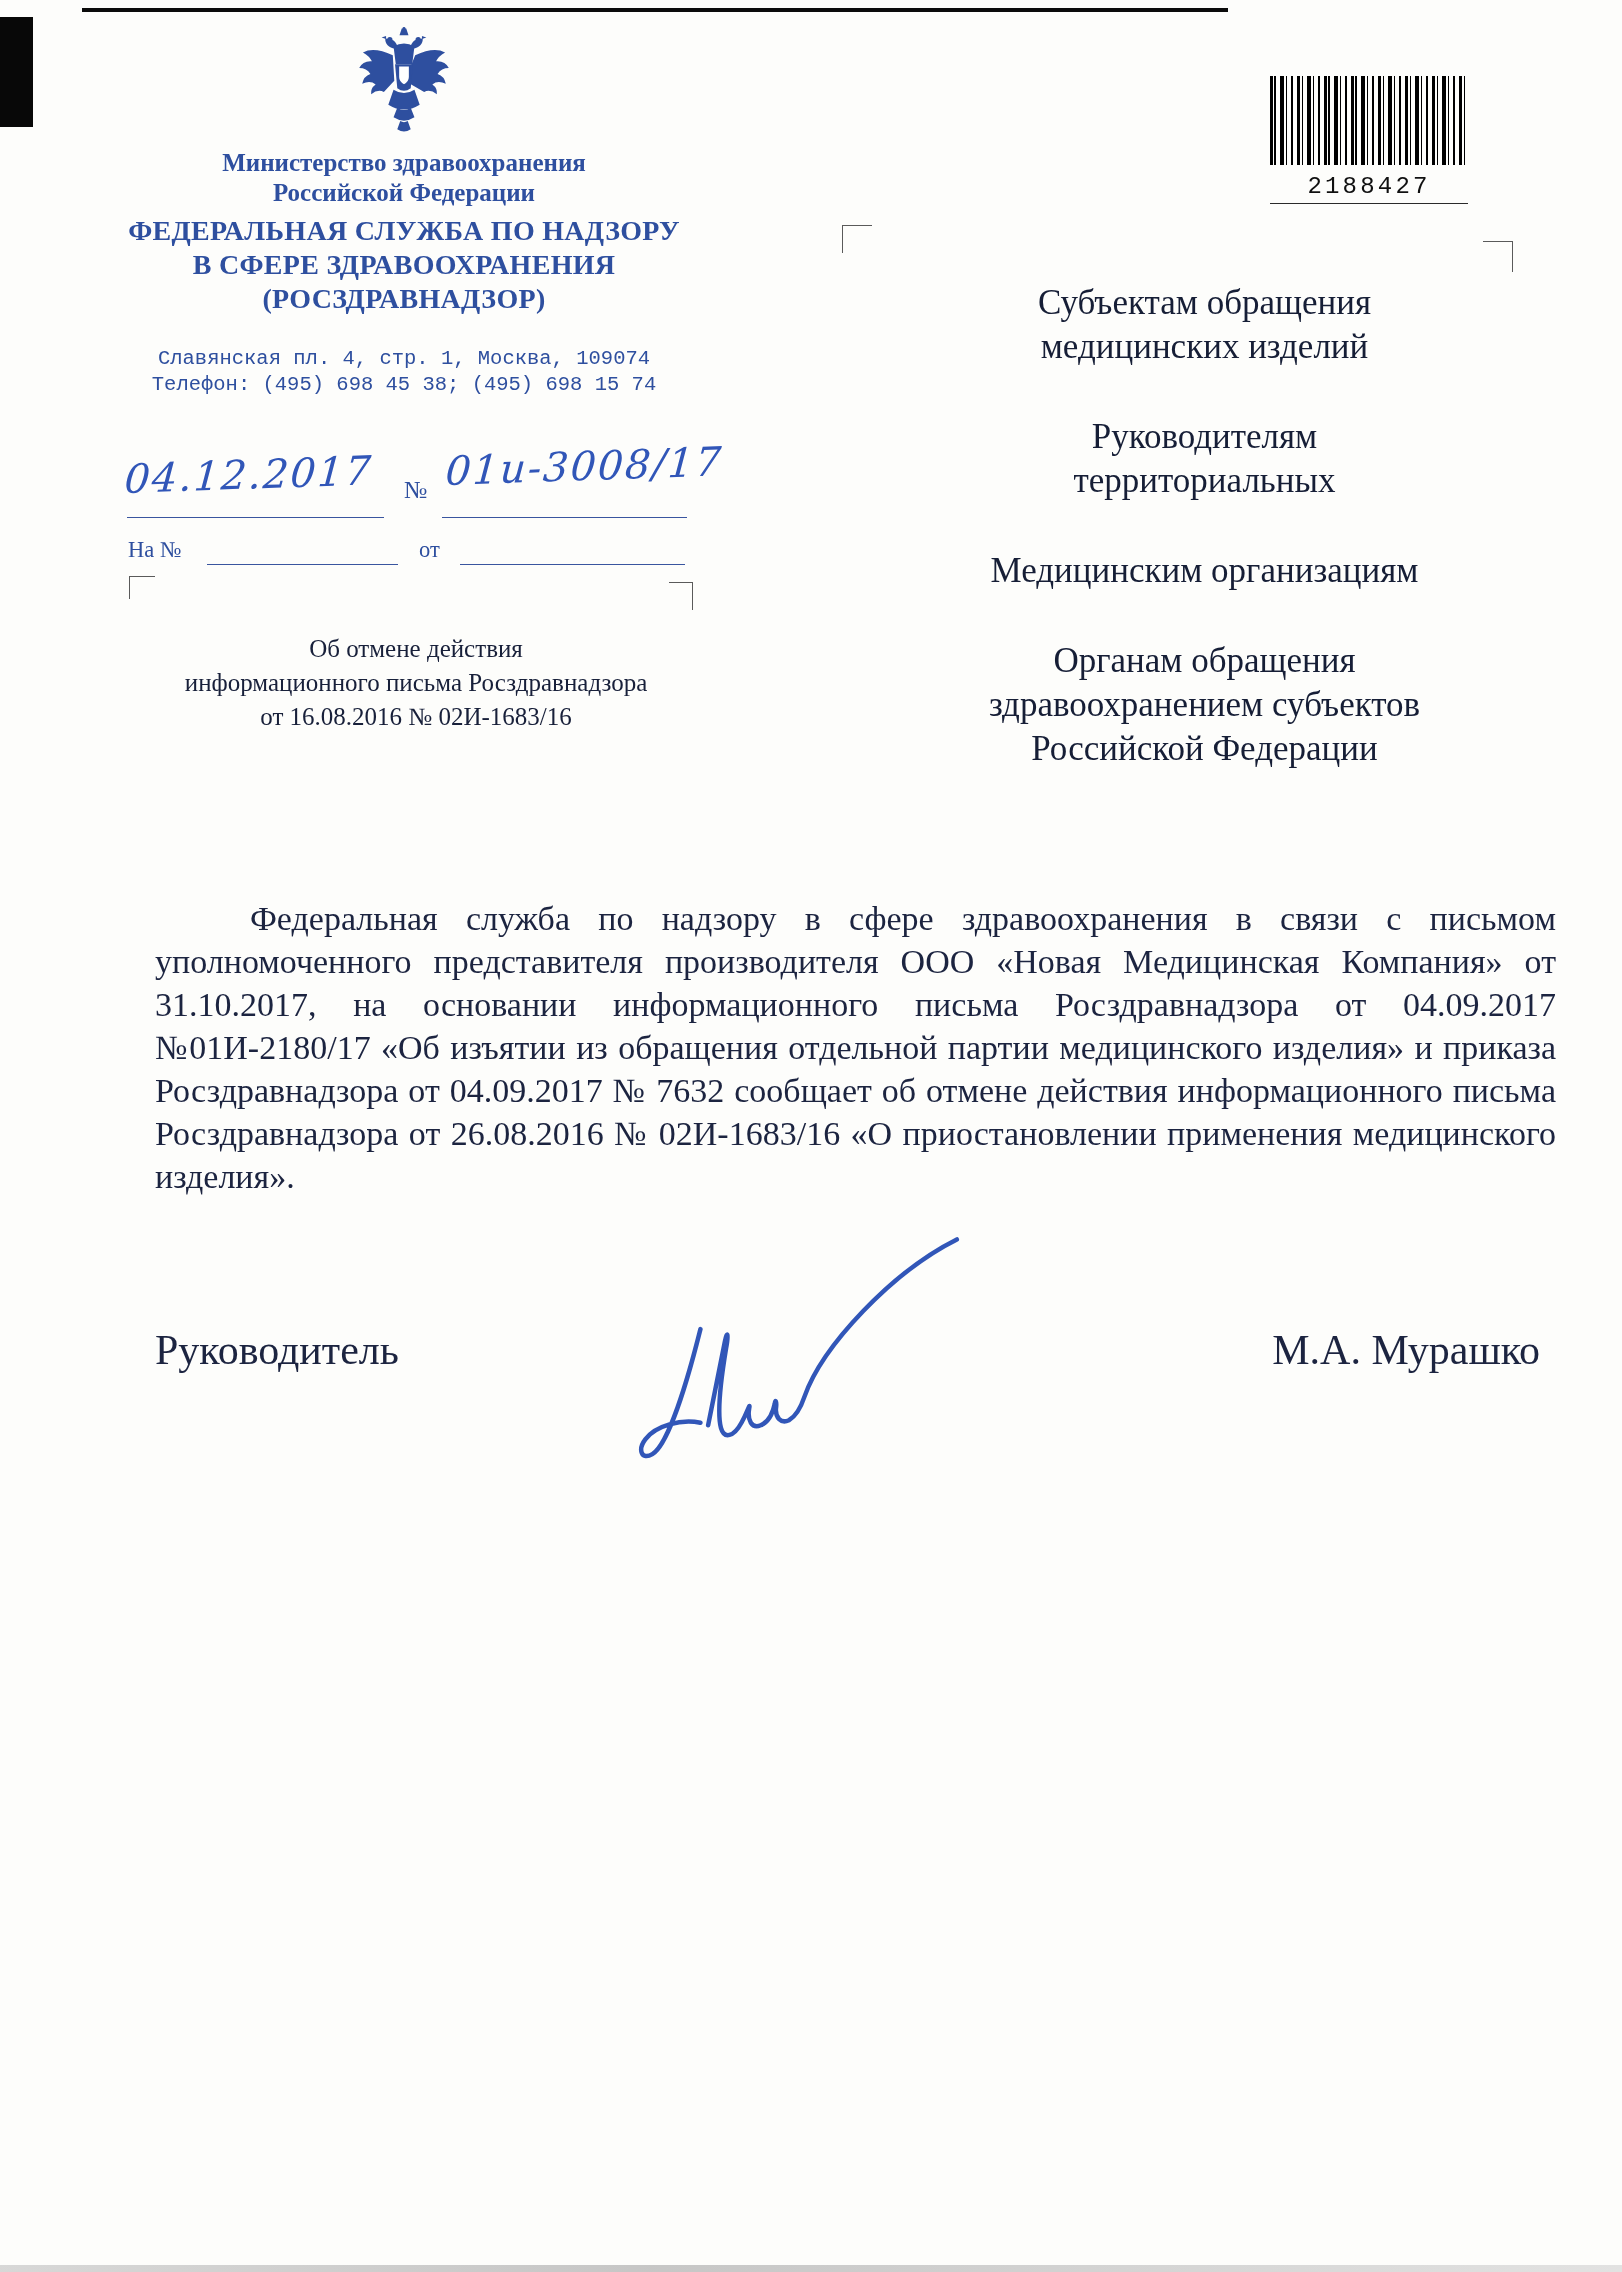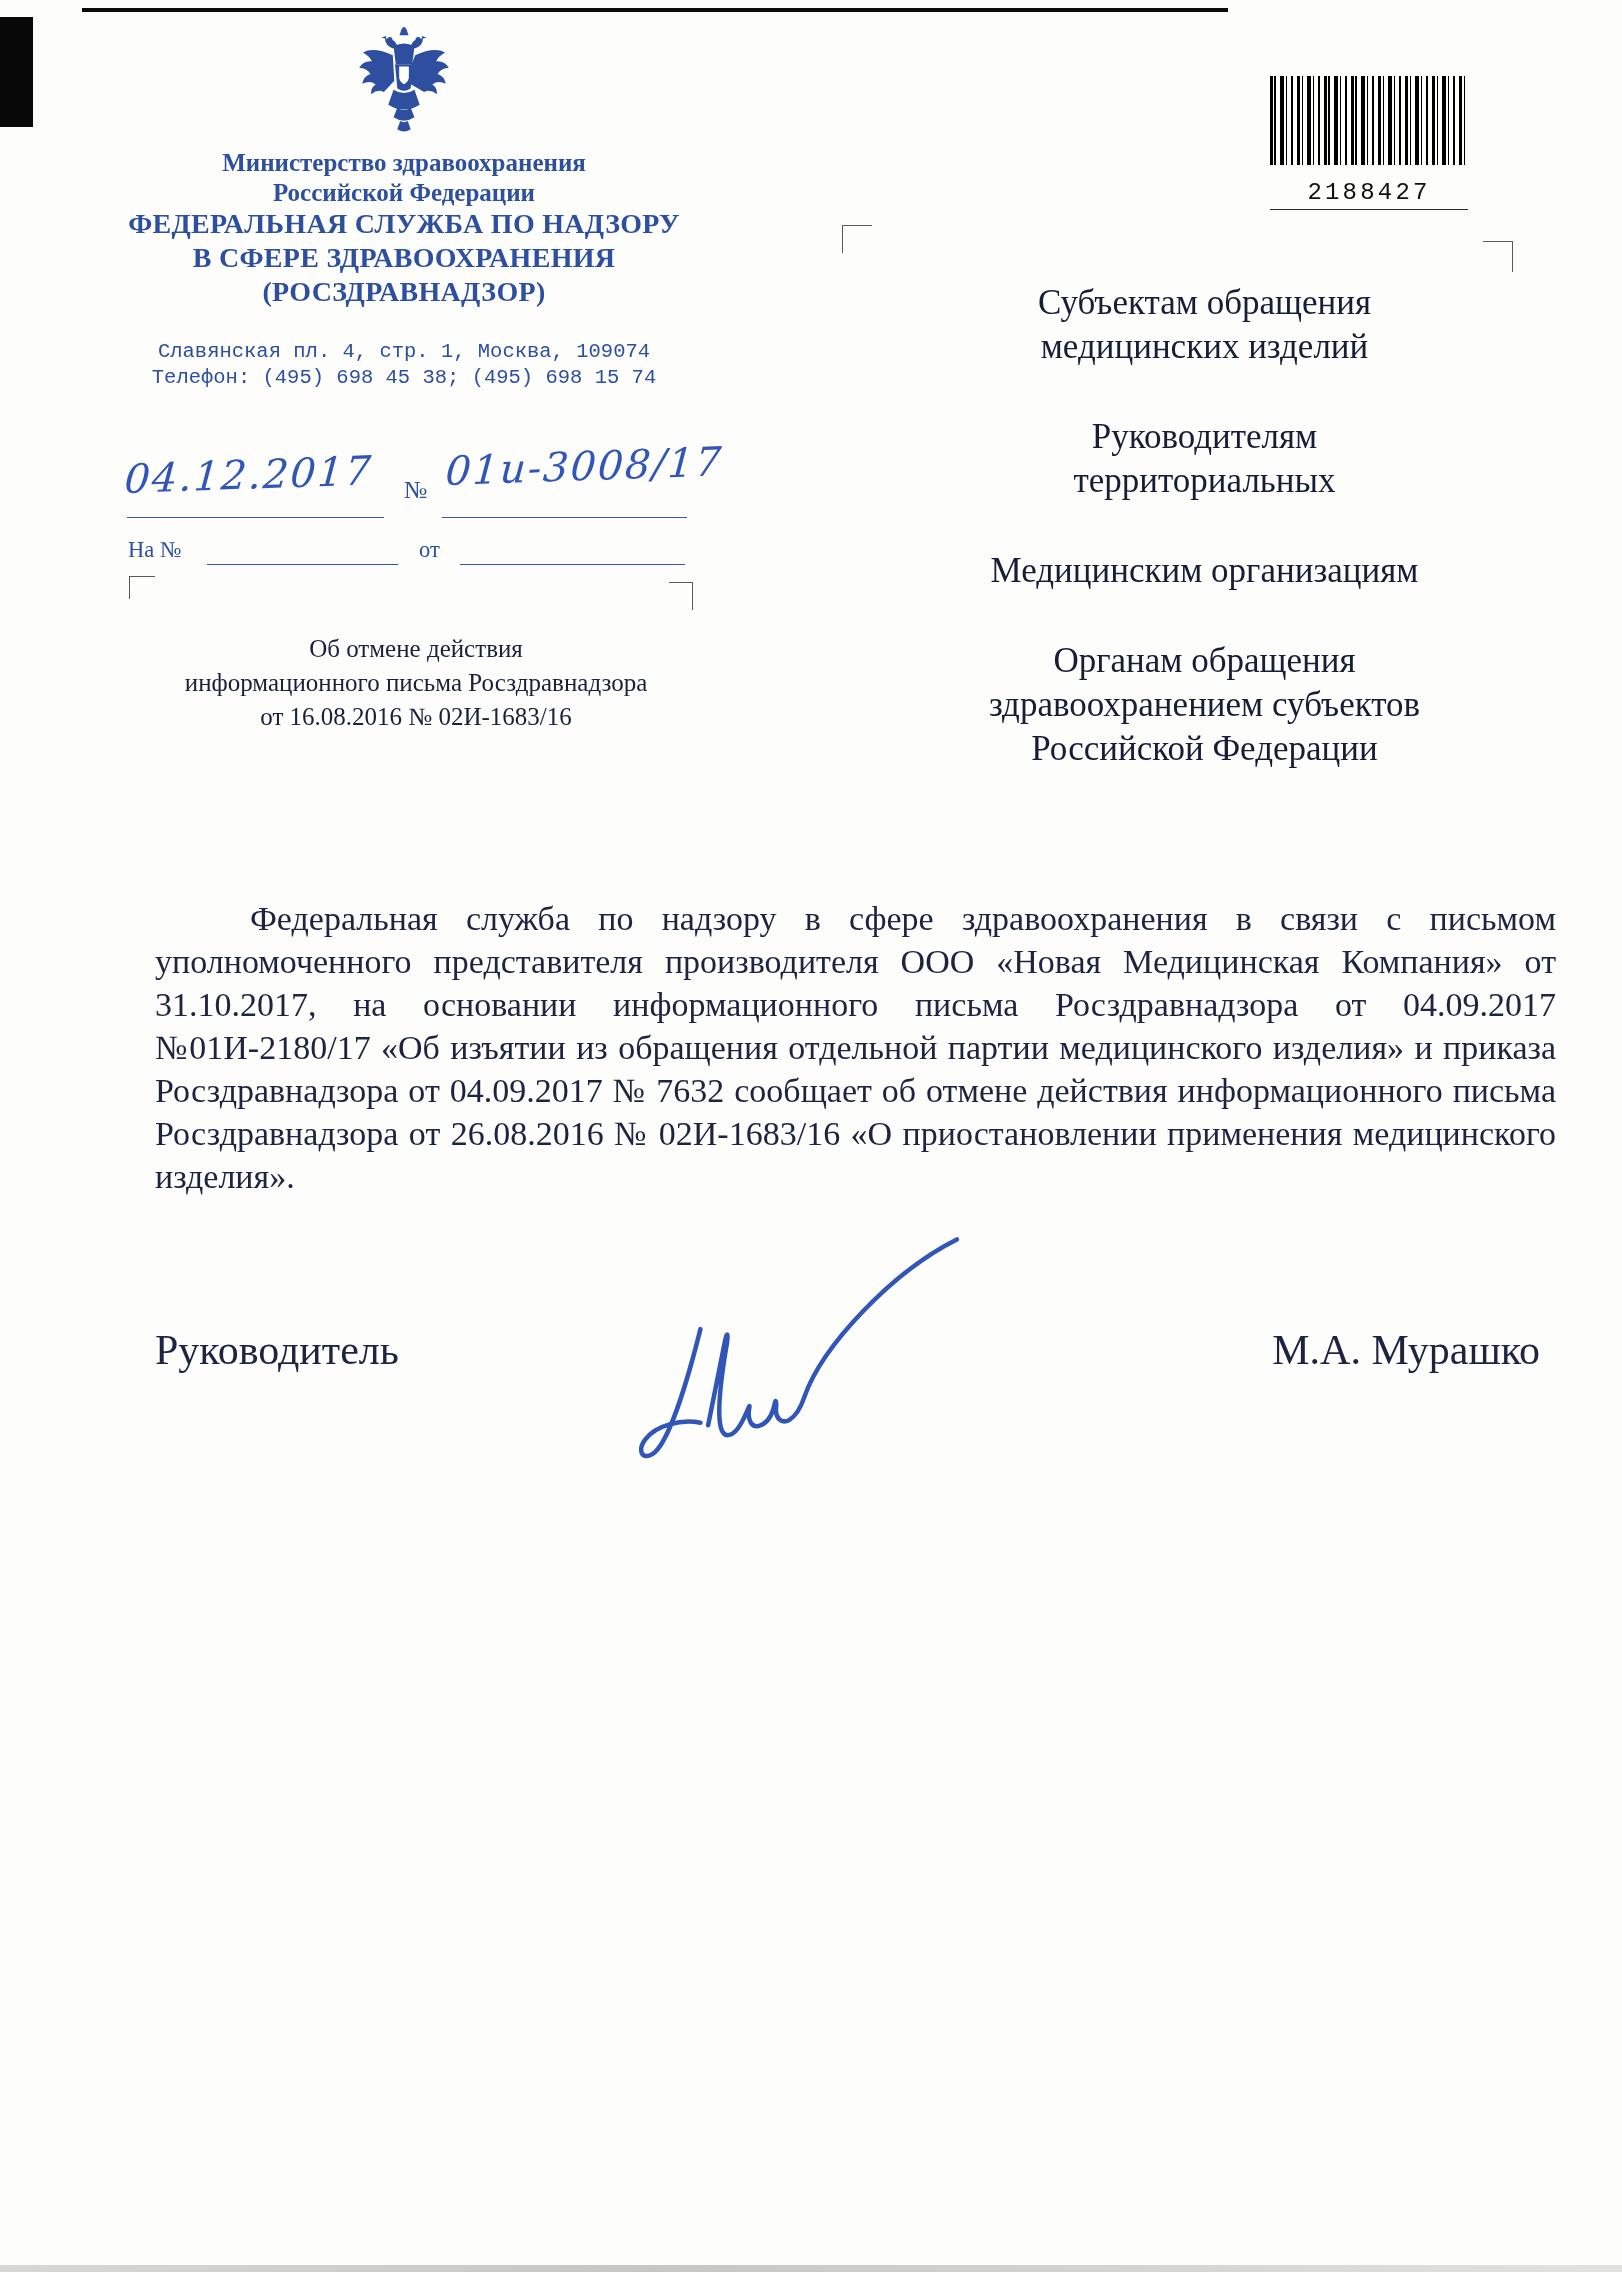--- a/index.html
+++ b/index.html
@@ -20,21 +20,21 @@
   .scan-top-line { position:absolute; left:82px; top:7.7px; width:1146px; height:4.5px; background:#0b0b0b; }
   .scan-left-bar { position:absolute; left:0; top:16.7px; width:33px; height:110px; background:#080808; }
   .scan-bottom   { position:absolute; left:0; bottom:0; width:100%; height:7.7px;
                    background:linear-gradient(to right,#b9b9b9,#9a9a9a 40%,#cccccc); opacity:.55; }
 
   
   .letterhead { position:absolute; left:96px; top:27px; width:616px; text-align:center;
                 color:var(--accent,#2e4f9f); }
   .emblem { display:flex; justify-content:center; }
   .org     { margin-top:9px; font-weight:bold; font-size:25px; line-height:29.5px; }
-  .service { margin-top:0; font-weight:bold; font-size:28px; line-height:34px; letter-spacing:0.3px; }
+  .service { margin-top:7px; font-weight:bold; font-size:28px; line-height:34px; letter-spacing:0.3px; }
   .contact { margin-top:29.5px; font-size:20.5px; line-height:26px;font-family:Liberation Mono, monospace; }
 
   
   .handwriting { font-family:"DejaVu Serif", serif; font-style:italic;
                  color:var(--ink,#3156b8); letter-spacing:1.9px; display:inline-block;
                  transform:rotate(-2deg) skewX(-6deg); transform-origin:left bottom; }
   .hand-date   { position:absolute; left:123px; top:456px; font-size:40px; }
   .ref-no-sign { position:absolute; left:404px; top:476px; font-size:24.4px; color:var(--accent,#2e4f9f); }
   .hand-number { position:absolute; left:444px; top:448px; font-size:40px; }
   .ref-line { position:absolute; border-top:1.9px solid #39559f; }
@@ -62,21 +62,21 @@
   .barcode { position:absolute; left:1270px; top:76px; width:198px; }
   .barcode-bars {
     height:89px;
     background:repeating-linear-gradient(90deg,
       #000 0 2.6px,  transparent 2.6px 4.5px,
       #000 4.5px 5.8px,  transparent 5.8px 9.6px,
       #000 9.6px 14px, transparent 14px 16px,
       #000 16px 17.3px, transparent 17.3px 21px,
       #000 21px 23px, transparent 23px 27px);
   }
-  .barcode-number { margin-top:14px; font-family:"Liberation Mono", monospace;
+  .barcode-number { margin-top:8px; font-family:"Liberation Mono", monospace;
     font-size:24px; letter-spacing:3.2px; color:#101010; text-align:center;
     border-bottom:1.9px solid #2a2a2a; padding-bottom:2.6px; }
 
   
   .addressees { position:absolute; left:854px; top:281px; width:701px; text-align:center;
                 font-size:35px; line-height:44px; color:#161e36; }
   .addressee-block { margin-bottom:46px; }
 
   
   .body-par { position:absolute; left:155px; top:897px; width:1401px;

